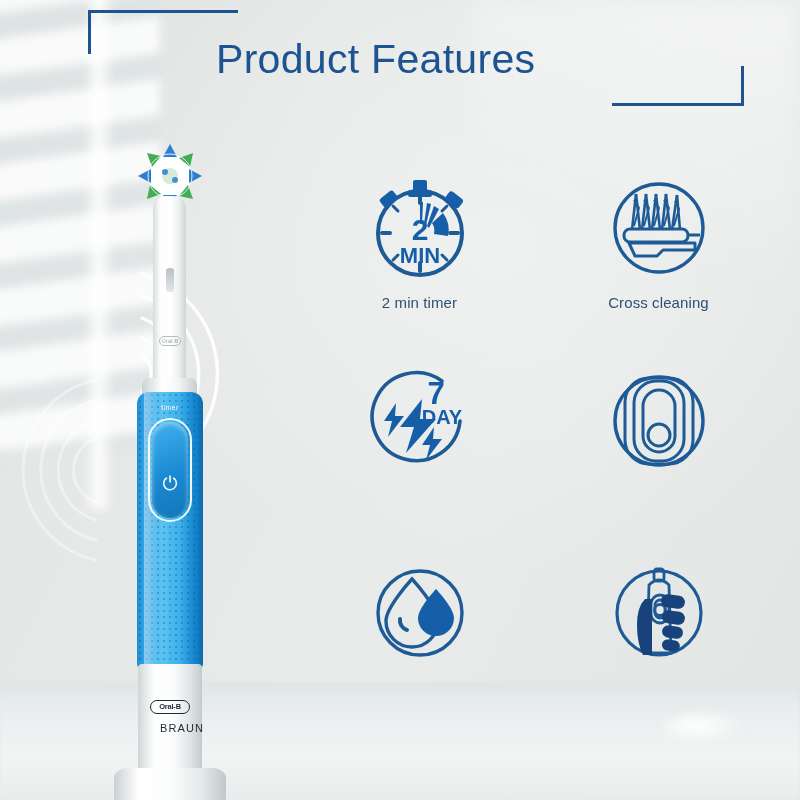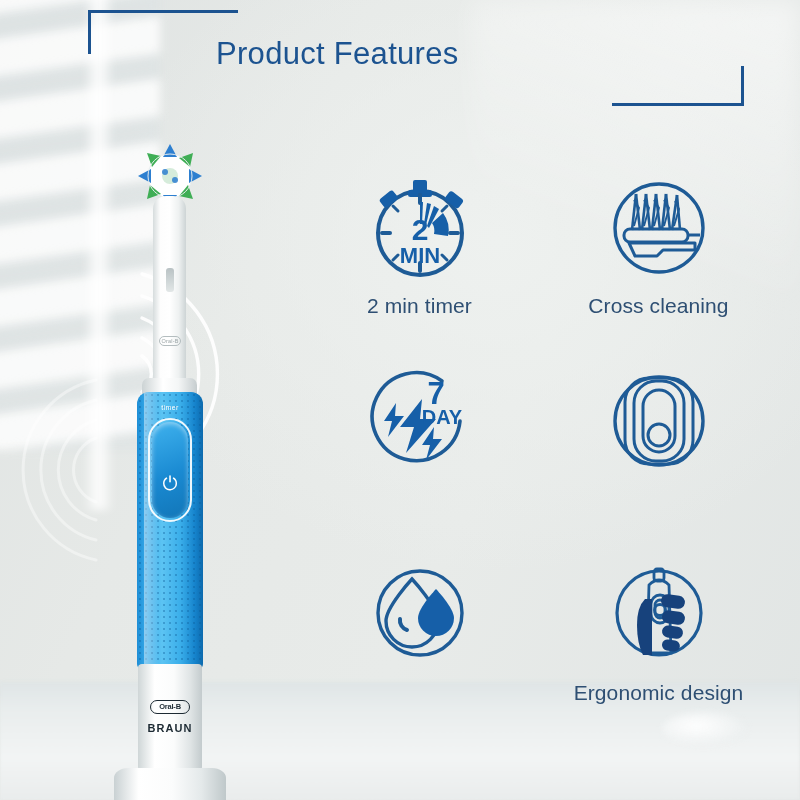--- a/index.html
+++ b/index.html
@@ -128,35 +128,35 @@
     background:linear-gradient(90deg,#cfd6d7 0%,#ffffff 26%,#fbfcfc 56%,#dfe4e5 82%,#c3cbcd 100%);
     border-radius:4px 4px 9px 9px;
   }
   .oralb-logo {
     position:absolute; left:12px; top:36px; width:40px; height:14px;
     border:1.4px solid #1d2a33; border-radius:7px;
     font-size:7.5px; font-weight:bold; color:#1d2a33;
     text-align:center; line-height:11px; letter-spacing:-.2px;
   }
   .braun-logo {
-    position:absolute; left:0; top:58px; width:64px; text-align:center;
-    font-size:11px; font-weight:bold; color:#1d2a33; letter-spacing:1.1px;
+    position:absolute; left:12px; top:58px; width:64px; text-align:center;
+    font-size:11px; font-weight:normal; color:#1d2a33; letter-spacing:1.1px;
   }
 
   .base {
     position:absolute; left:18px; top:628px; width:112px; height:66px;
     background:linear-gradient(90deg,#c9d1d3 0%,#ffffff 22%,#fbfcfc 52%,#e4e9ea 78%,#bfc8ca 100%);
     border-radius:14px 14px 20px 20px / 10px 10px 26px 26px;
   }
 
   
   #header { position:absolute; inset:0; z-index:3; pointer-events:none; }
   .page-title {
     position:absolute; left:216px; top:36px;
-    font-size:31px; color:#1c5390; letter-spacing:.3px;
+    font-size:41px; color:#1c5390; letter-spacing:.3px;
     white-space:nowrap;
   }
   .bracket { position:absolute; background:transparent; }
   .bracket-tl {
     left:88px; top:10px; width:150px; height:44px;
     border-left:3px solid #1c5390; border-top:3px solid #1c5390;
   }
   .bracket-br {
     left:612px; top:66px; width:132px; height:40px;
     border-right:3px solid #1c5390; border-bottom:3px solid #1c5390;
@@ -164,21 +164,21 @@
 
   
   #features {
     position:absolute; left:300px; top:168px; width:478px; height:580px;
     display:grid; grid-template-columns:1fr 1fr; grid-template-rows:1fr 1fr 1fr;
     z-index:4;
   }
   .feature { display:flex; flex-direction:column; align-items:center; justify-content:flex-start; }
   .feature-icon { width:120px; height:120px; }
   .feature-label {
-    margin-top:6px; font-size:21px; color:#2e4f73;
+    margin-top:6px; font-size:15px; color:#2e4f73;
     text-align:center; white-space:nowrap; letter-spacing:.1px;
   }
 </style>
 </head>
 <body>
 
 <div id="bg">
   <div class="bg-base"></div>
   <div class="blinds"></div>
   <div class="blind-post"></div>
@@ -374,16 +374,15 @@
       </g>
       <circle cx="61" cy="55" r="5.5" fill="none" stroke="#1e5b96" stroke-width="2.8"></circle>
       <path d="M46 44 q-8 8 -8 26 q0 18 6 30 l9 0 l0 -56 z" fill="#17427c"></path>
       <g fill="#17427c">
         <rect x="62" y="40" width="24" height="13" rx="6.5" transform="rotate(8 74 46)"></rect>
         <rect x="63" y="56" width="23" height="13" rx="6.5" transform="rotate(8 74 62)"></rect>
         <rect x="63" y="71" width="21" height="12" rx="6" transform="rotate(8 73 77)"></rect>
         <rect x="63" y="85" width="18" height="11" rx="5.5" transform="rotate(8 72 90)"></rect>
       </g>
     </svg>
-    <div class="feature-label">Ergonomic design</div>
   </div>
 
 </div>
 
 </body></html>

